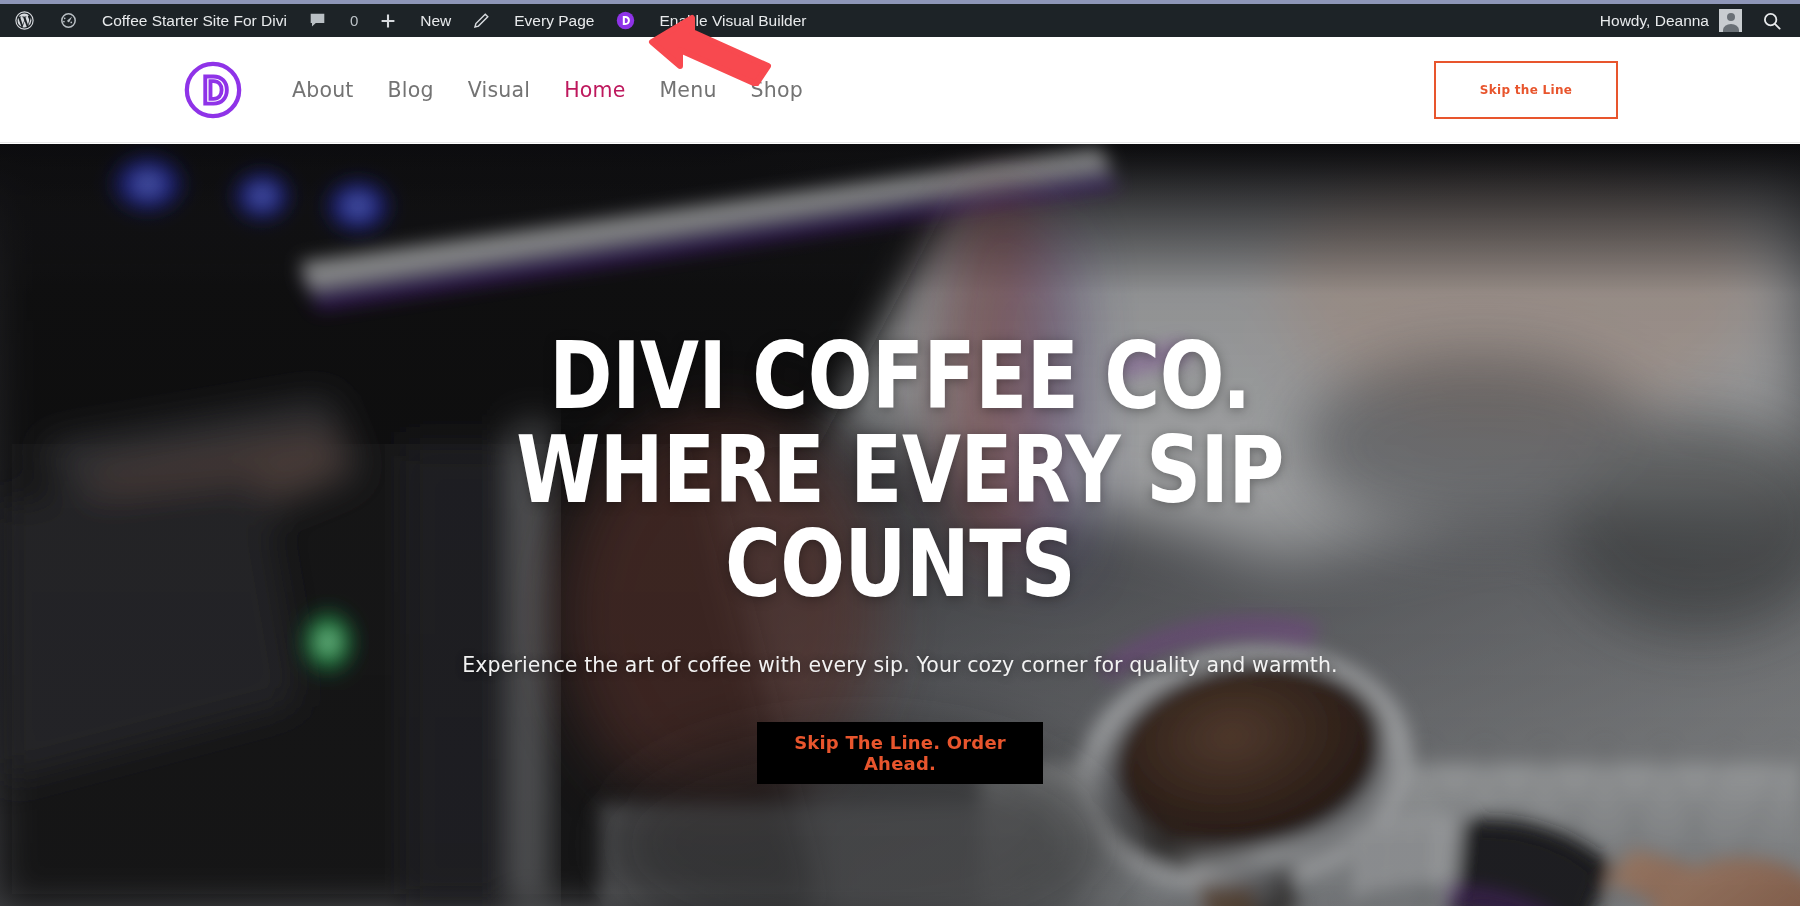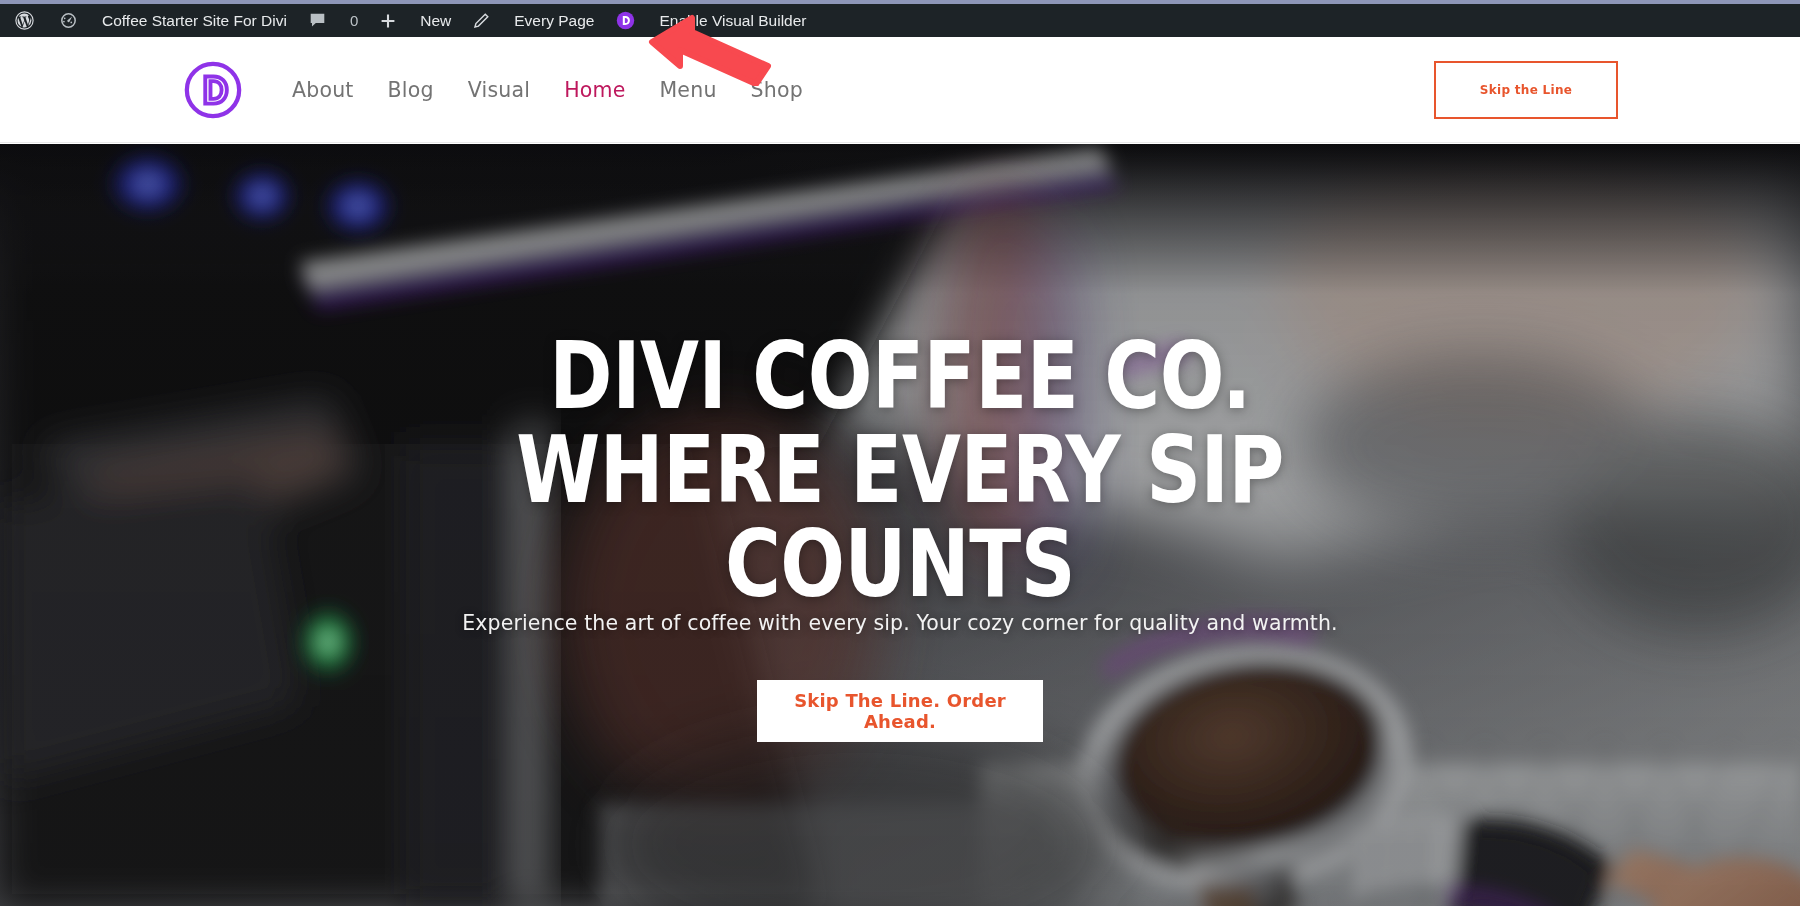--- a/index.html
+++ b/index.html
@@ -90,27 +90,28 @@
   }
   #hero-title {
     font-family:"DejaVu Sans Condensed","Liberation Sans Narrow","Liberation Sans", sans-serif;
     font-weight:700; font-size:92px; line-height:1.02;
     color:#ffffff; text-align:center; letter-spacing:-.5px;
     max-width:1080px; text-transform:uppercase;
     transform:scaleX(.92); transform-origin:center;
     text-shadow:0 2px 12px rgba(0,0,0,.35);
   }
   #hero-subtitle {
+    margin-top:42px;
     font-family:"DejaVu Sans", sans-serif;
     font-size:20.5px; font-weight:400; color:#f2f2f2;
     text-align:center; letter-spacing:.1px;
     text-shadow:0 1px 8px rgba(0,0,0,.45);
   }
   #hero-cta {
-    margin-top:45px; width:286px; height:62px; background:#ffffff; border:none;
+    margin-top:45px; width:286px; height:62px; background:#000000; border:none;
     display:flex; align-items:center; justify-content:center;
     color:#e8552d; font-family:"DejaVu Sans", sans-serif;
     font-weight:700; font-size:18px; letter-spacing:.2px; cursor:pointer;
   }
 
   
   #annotation-arrow {
     position:absolute; left:646px; top:14px; width:130px; height:72px;
     pointer-events:none; z-index:50;
   }
@@ -173,20 +174,34 @@
       <span class="ab-icon">
         <svg width="19" height="19" viewBox="0 0 24 24">
           <circle cx="12" cy="12" r="11" fill="#8f33e8"></circle>
           <path d="M8.6 6.4h3.1c3.6 0 5.9 2.2 5.9 5.6s-2.3 5.6-5.9 5.6H8.6V6.4Zm2.6 2.3v6.6h.5c2 0 3.3-1.2 3.3-3.3s-1.3-3.3-3.3-3.3h-.5Z" fill="#ffffff"></path>
         </svg>
       </span>
       <span>Enable Visual Builder</span>
     </div>
   </div>
 
+  <div id="ab-right">
+    <div id="ab-howdy">
+      <span>Howdy, Deanna</span>
+      <span id="avatar"></span>
+    </div>
+    <div id="ab-search">
+      <span class="ab-icon">
+        <svg width="20" height="20" viewBox="0 0 22 22" fill="none" stroke="#e8eaec" stroke-width="2">
+          <circle cx="9.5" cy="9.5" r="6.3"></circle>
+          <path d="M14.2 14.2 19.4 19.4" stroke-linecap="round"></path>
+        </svg>
+      </span>
+    </div>
+  </div>
 </div>
 
 <header id="site-header">
 
   <a id="logo-link" href="#">
     <svg viewBox="0 0 64 64" width="62" height="62">
       <circle cx="32" cy="32" r="27" fill="none" stroke="#8f33e8" stroke-width="4.4"></circle>
       <path d="M24 18h8.5c8.3 0 13.8 5.6 13.8 14s-5.5 14-13.8 14H24V18Zm5.4 4.9v18.2h3c5.3 0 8.5-3.4 8.5-9.1s-3.2-9.1-8.5-9.1h-3Z" fill="none" stroke="#8f33e8" stroke-width="4"></path>
     </svg>
   </a>

